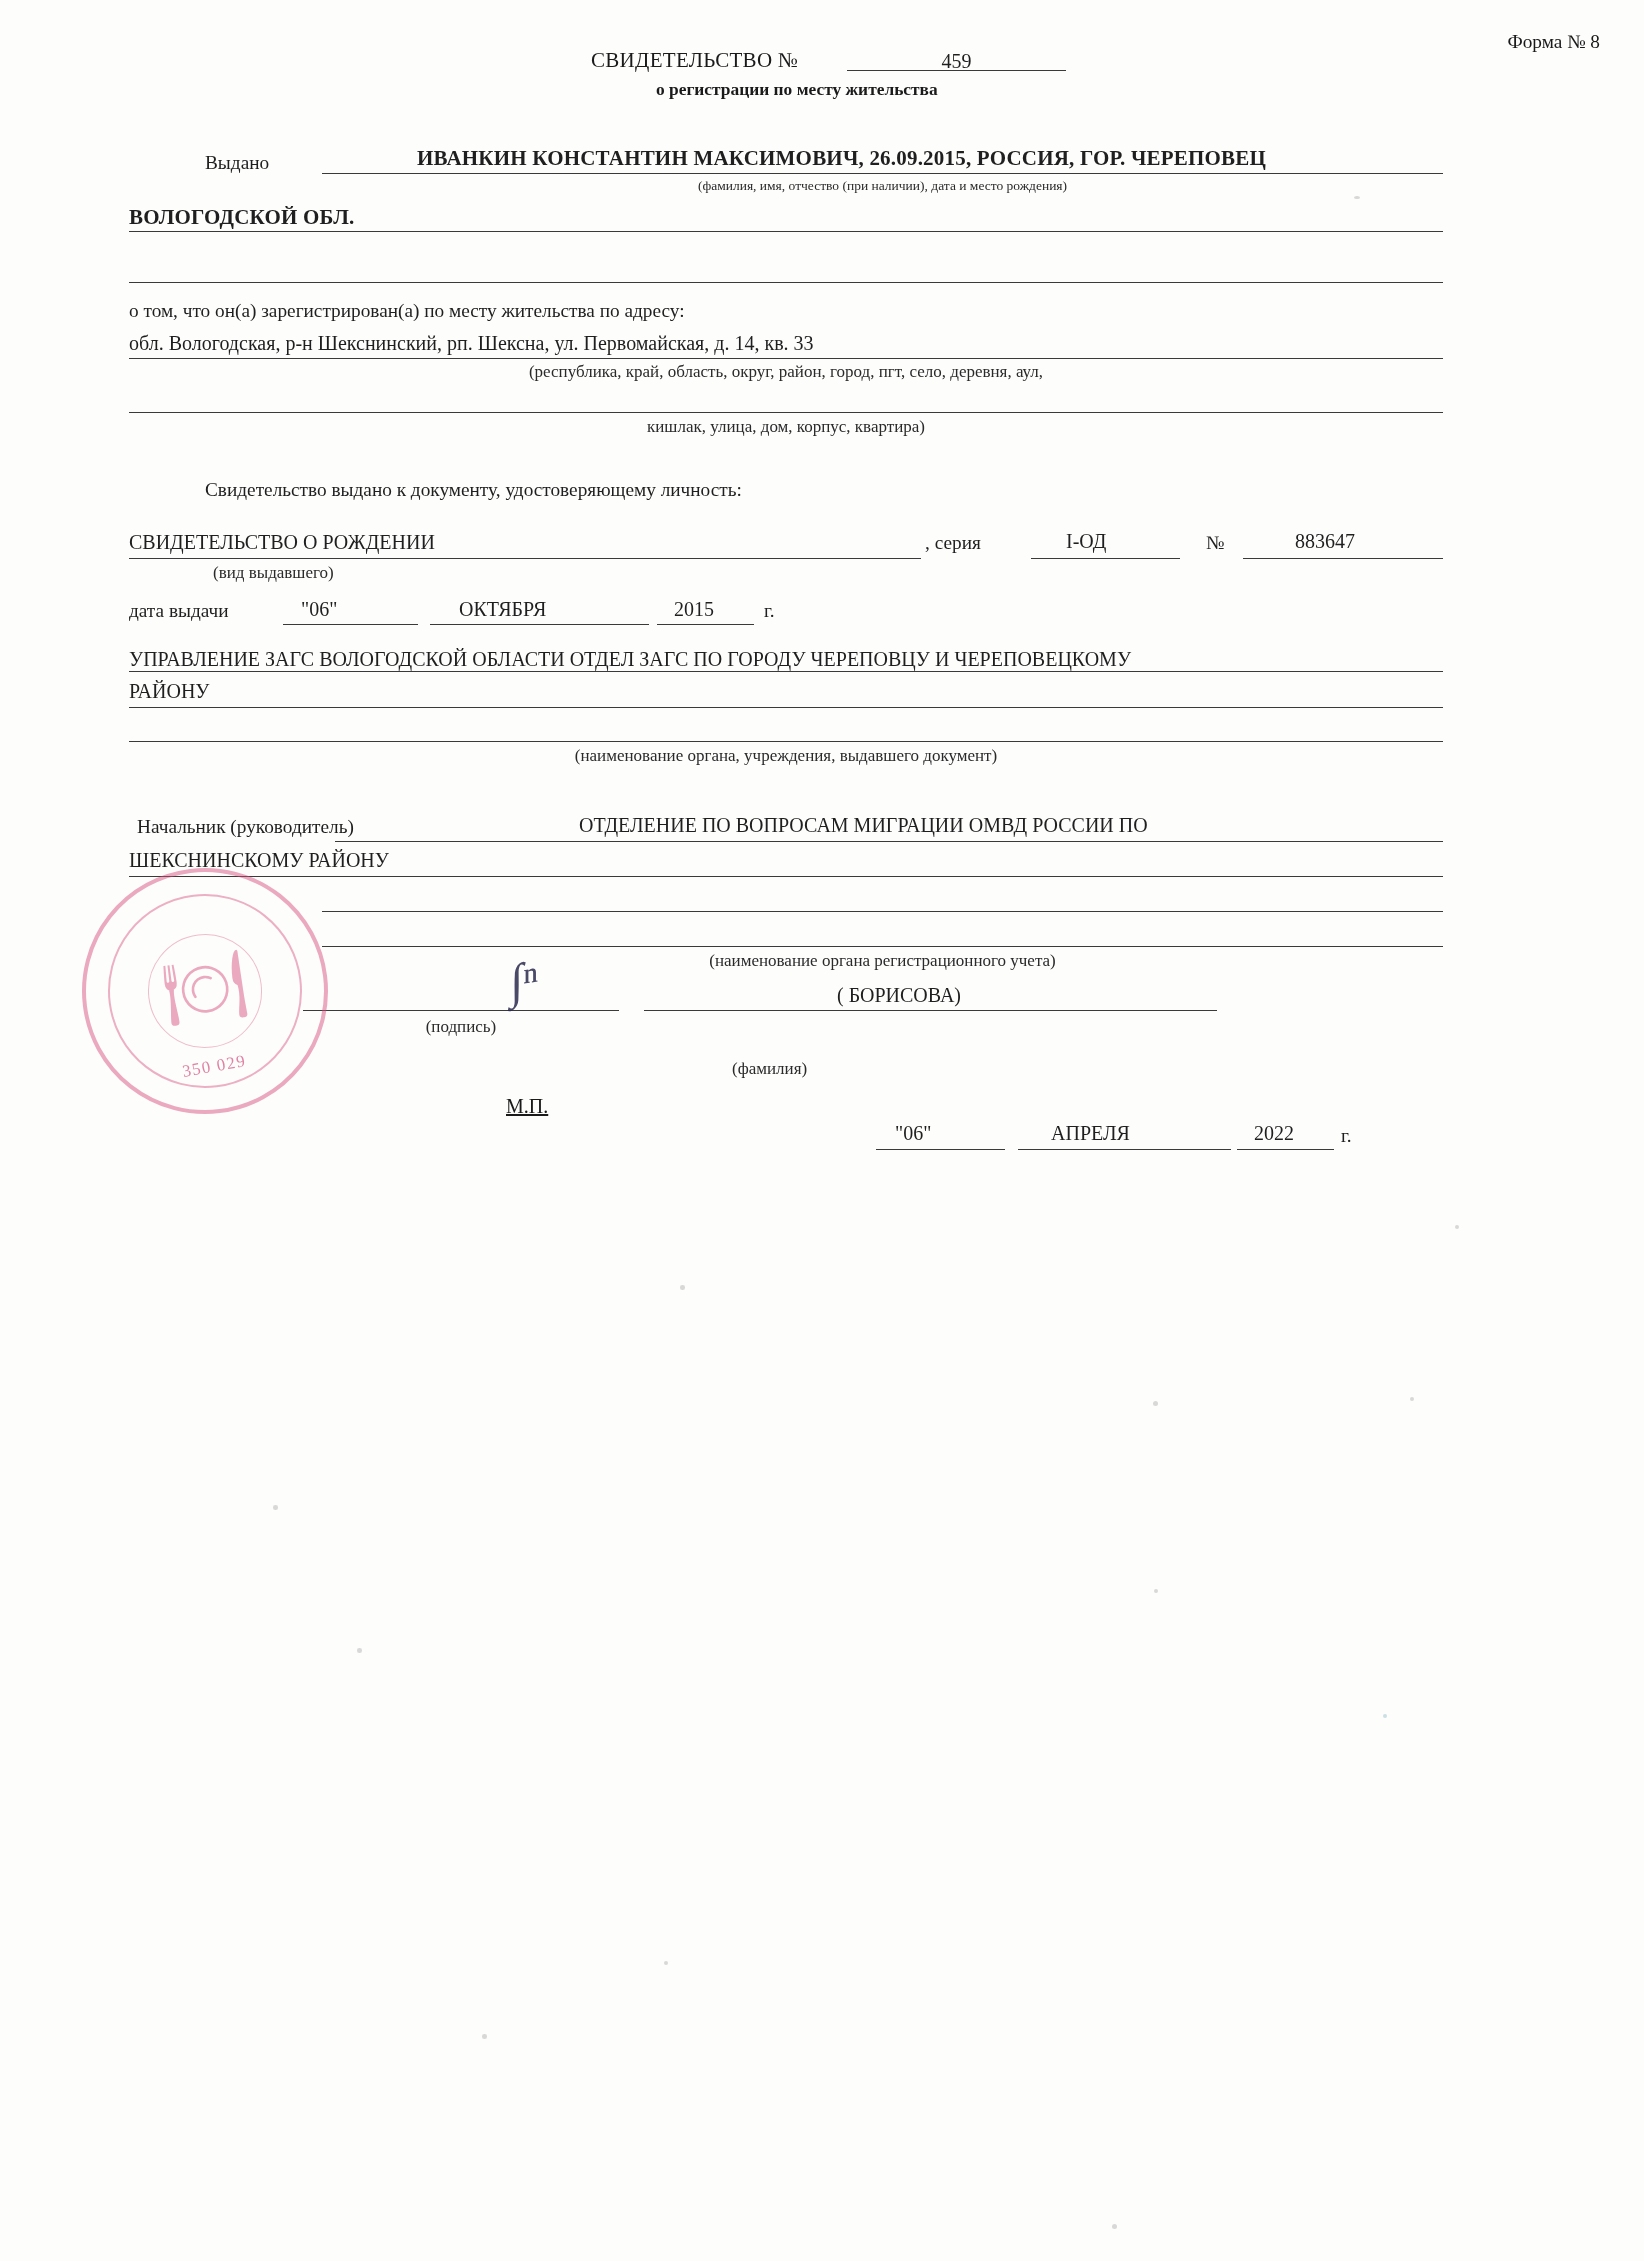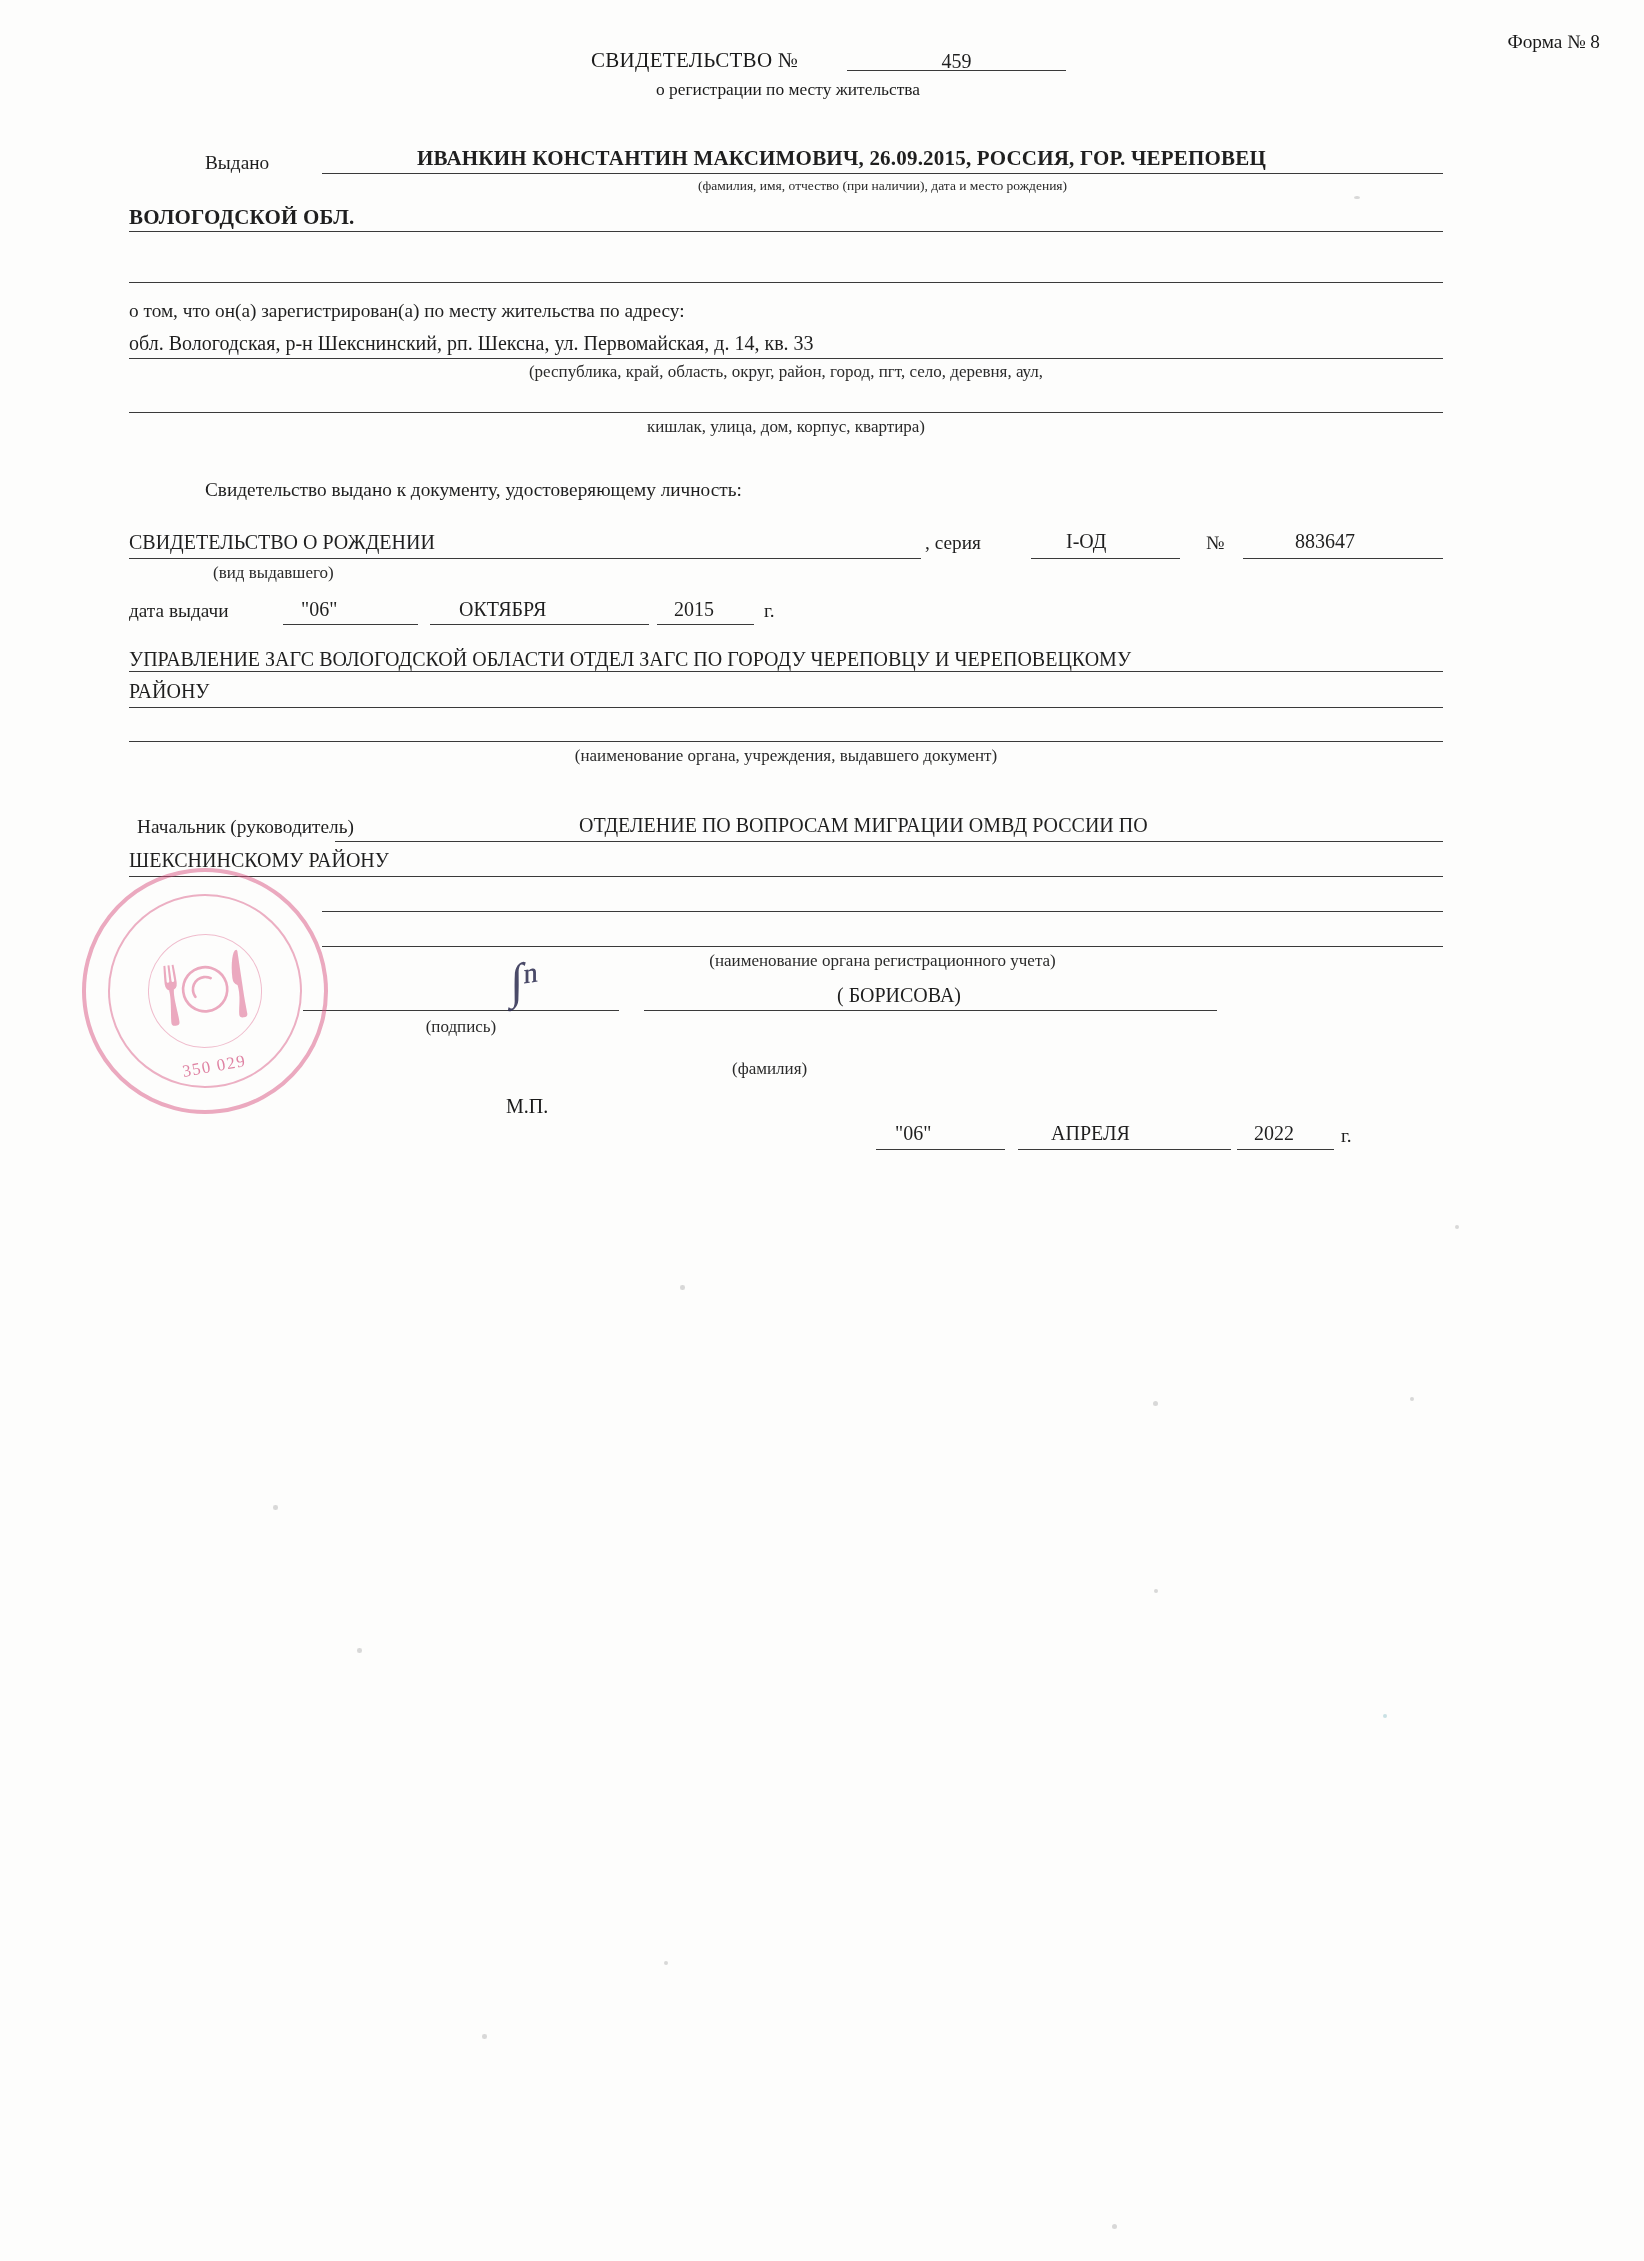--- a/index.html
+++ b/index.html
@@ -43,20 +43,21 @@
     font-weight: bold;
     font-size: 21px;
     letter-spacing: 0.2px;
   }
   .hdr-title {
     font-size: 21px;
     letter-spacing: 0.3px;
   }
   .hdr-sub {
     font-size: 17.4px;
+    font-weight: bold;
   }
   .form-no {
     font-size: 19.3px;
   }
   
   .stamp {
     position: absolute;
     width: 238px;
     height: 238px;
     border-radius: 50%;
@@ -107,20 +108,21 @@
     opacity: 0.85;
   }
   .speck {
     position: absolute;
     background: #b9b9b9;
     border-radius: 50%;
     opacity: 0.55;
   }
   .mp {
     font-size: 20px;
+    text-decoration: underline;
   }
 </style>
 </head>
 <body>
 
 <div class="page">
 
   <div class="abs form-no" style="right:44px; top:31px;">Форма № 8</div>
 
   <div class="abs hdr-title" style="left:591px; top:48px;">СВИДЕТЕЛЬСТВО №</div>

